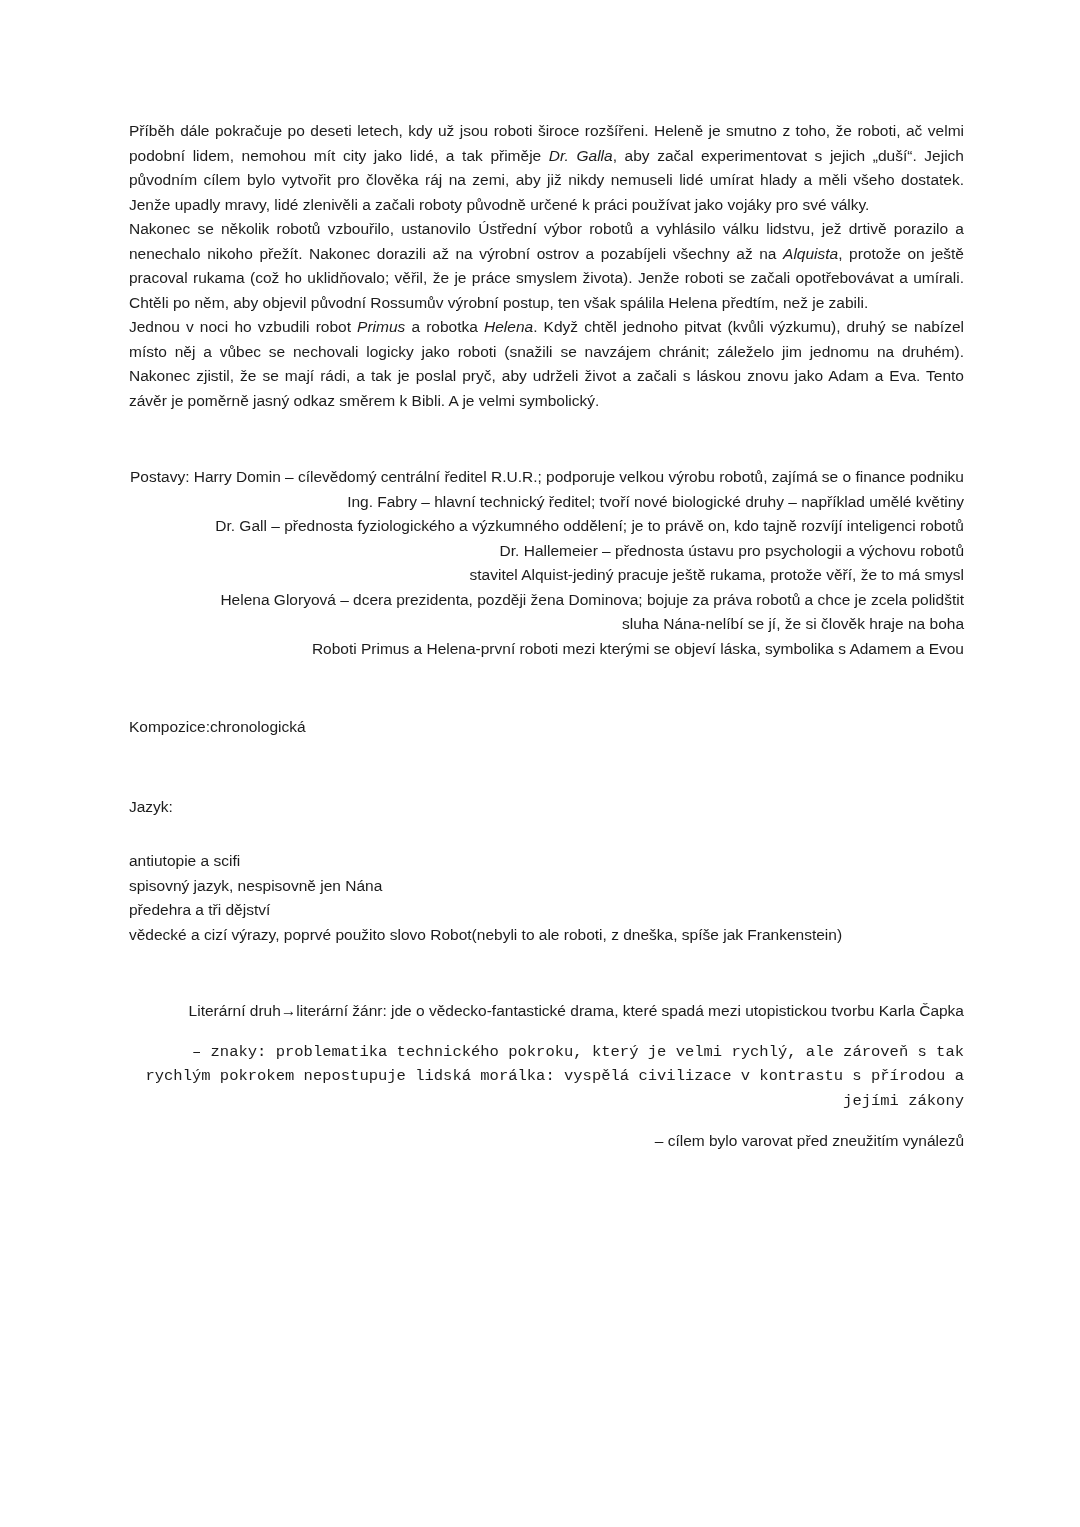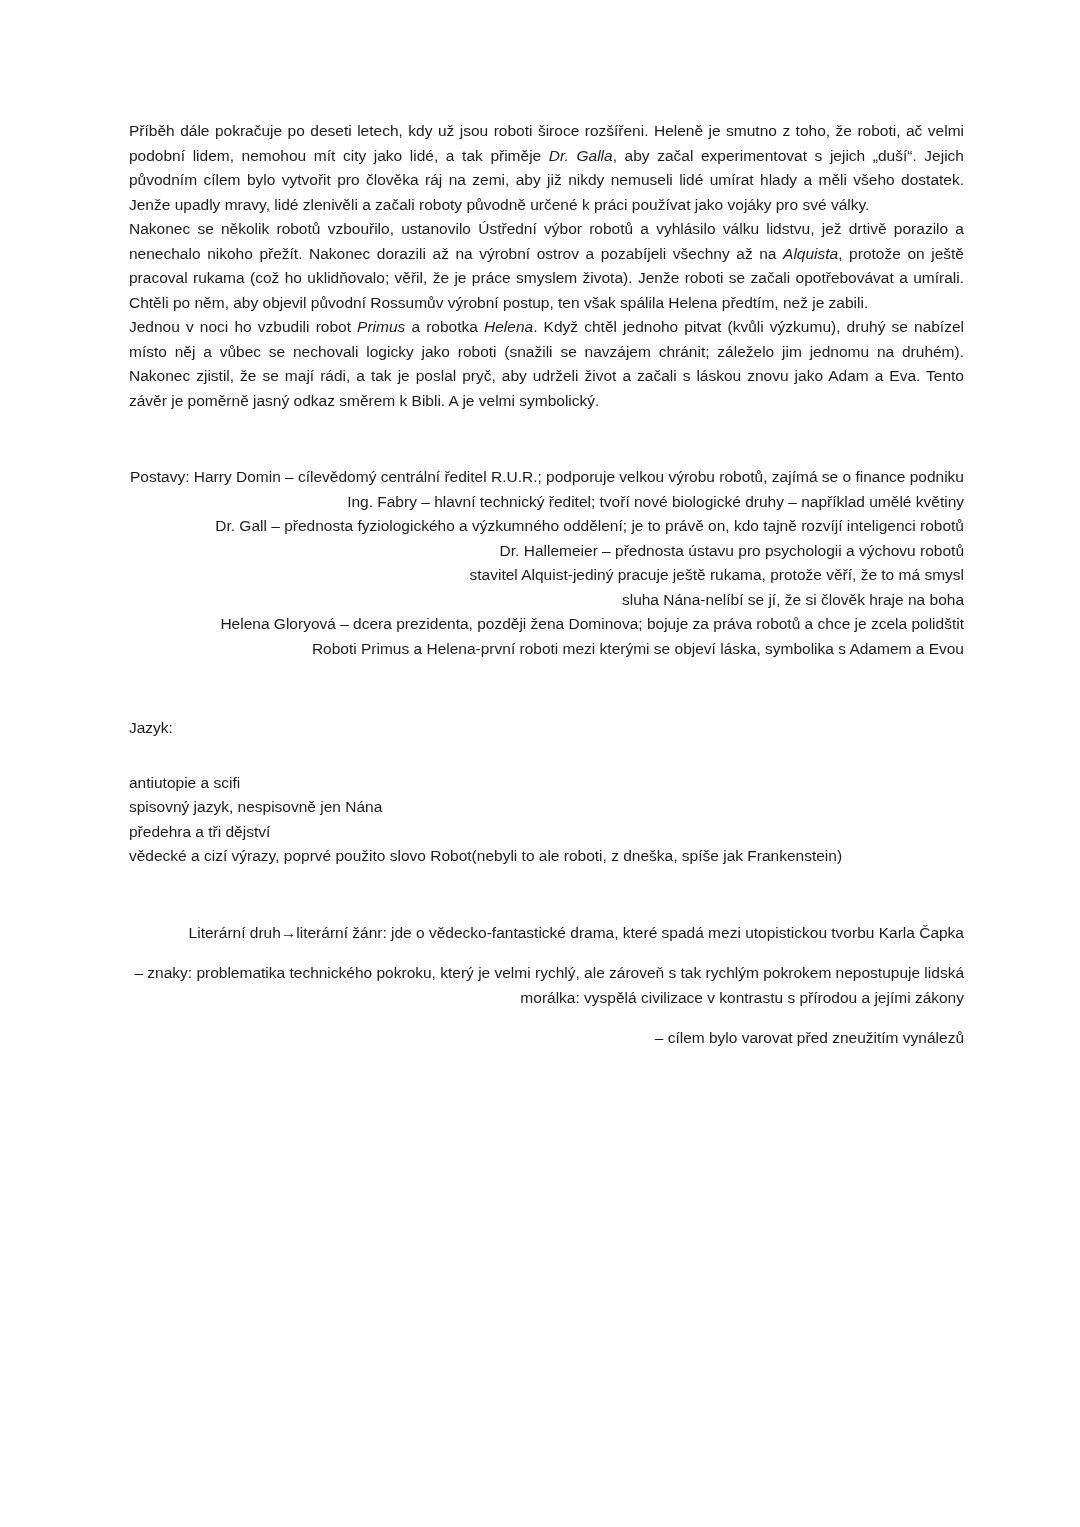--- a/index.html
+++ b/index.html
@@ -23,45 +23,48 @@
     padding: 119px 116px 40px 129px;
   }
   p { margin: 0; }
   .just { text-align: justify; }
   .it { font-style: italic; }
   .sec-characters { margin-top: 52px; text-align: right; }
   .sec-composition { margin-top: 54px; }
   .sec-language-head { margin-top: 55px; }
   .sec-language-list { margin-top: 30px; }
   .sec-genre { margin-top: 52px; text-align: right; }
-  .sec-genre-p2 { margin-top: 16px; }
+  .sec-genre-p2 { margin-top: 16px; font-family: Liberation Mono, monospace; }
   .sec-genre-p3 { margin-top: 16px; }
 </style>
 </head>
 <body>
 
 <div class="page">
 
   <section>
     <p class="just"><span>Příběh dále pokračuje po deseti letech, kdy už jsou roboti široce rozšířeni. Heleně je smutno z toho, že roboti, ač velmi podobní lidem, nemohou mít city jako lidé, a tak přiměje </span><span class="it">Dr. Galla</span><span>, aby začal experimentovat s jejich „duší“. Jejich původním cílem bylo vytvořit pro člověka ráj na zemi, aby již nikdy nemuseli lidé umírat hlady a měli všeho dostatek. Jenže upadly mravy, lidé zlenivěli a začali roboty původně určené k práci používat jako vojáky pro své války.</span></p>
     <p class="just"><span>Nakonec se několik robotů vzbouřilo, ustanovilo Ústřední výbor robotů a vyhlásilo válku lidstvu, jež drtivě porazilo a nenechalo nikoho přežít. Nakonec dorazili až na výrobní ostrov a pozabíjeli všechny až na </span><span class="it">Alquista</span><span>, protože on ještě pracoval rukama (což ho uklidňovalo; věřil, že je práce smyslem života). Jenže roboti se začali opotřebovávat a umírali. Chtěli po něm, aby objevil původní Rossumův výrobní postup, ten však spálila Helena předtím, než je zabili.</span></p>
     <p class="just"><span>Jednou v noci ho vzbudili robot </span><span class="it">Primus</span><span> a robotka </span><span class="it">Helena</span><span>. Když chtěl jednoho pitvat (kvůli výzkumu), druhý se nabízel místo něj a vůbec se nechovali logicky jako roboti (snažili se navzájem chránit; záleželo jim jednomu na druhém). Nakonec zjistil, že se mají rádi, a tak je poslal pryč, aby udrželi život a začali s láskou znovu jako Adam a Eva. Tento závěr je poměrně jasný odkaz směrem k Bibli. A je velmi symbolický.</span></p>
   </section>
 
   <section class="sec-characters">
     <p>Postavy: Harry Domin – cílevědomý centrální ředitel R.U.R.; podporuje velkou výrobu robotů, zajímá se o finance podniku</p>
     <p>Ing. Fabry – hlavní technický ředitel; tvoří nové biologické druhy – například umělé květiny</p>
     <p>Dr. Gall – přednosta fyziologického a výzkumného oddělení; je to právě on, kdo tajně rozvíjí inteligenci robotů</p>
     <p>Dr. Hallemeier – přednosta ústavu pro psychologii a výchovu robotů</p>
     <p>stavitel Alquist-jediný pracuje ještě rukama, protože věří, že to má smysl</p>
+    <p>Helena Gloryová – dcera prezidenta, později žena Dominova; bojuje za práva robotů a chce je zcela polidštit</p>
     <p>sluha Nána-nelíbí se jí, že si člověk hraje na boha</p>
-    <p>Helena Gloryová – dcera prezidenta, později žena Dominova; bojuje za práva robotů a chce je zcela polidštit</p>
     <p>Roboti Primus a Helena-první roboti mezi kterými se objeví láska, symbolika s Adamem a Evou</p>
   </section>
 
+  <section class="sec-composition">
+    <p>Kompozice:chronologická</p>
+  </section>
 
   <section class="sec-language-head">
     <p>Jazyk:</p>
   </section>
 
   <section class="sec-language-list">
     <p>antiutopie a scifi</p>
     <p>spisovný jazyk, nespisovně jen Nána</p>
     <p>předehra a tři dějství</p>
     <p>vědecké a cizí výrazy, poprvé použito slovo Robot(nebyli to ale roboti, z dneška, spíše jak Frankenstein)</p>

